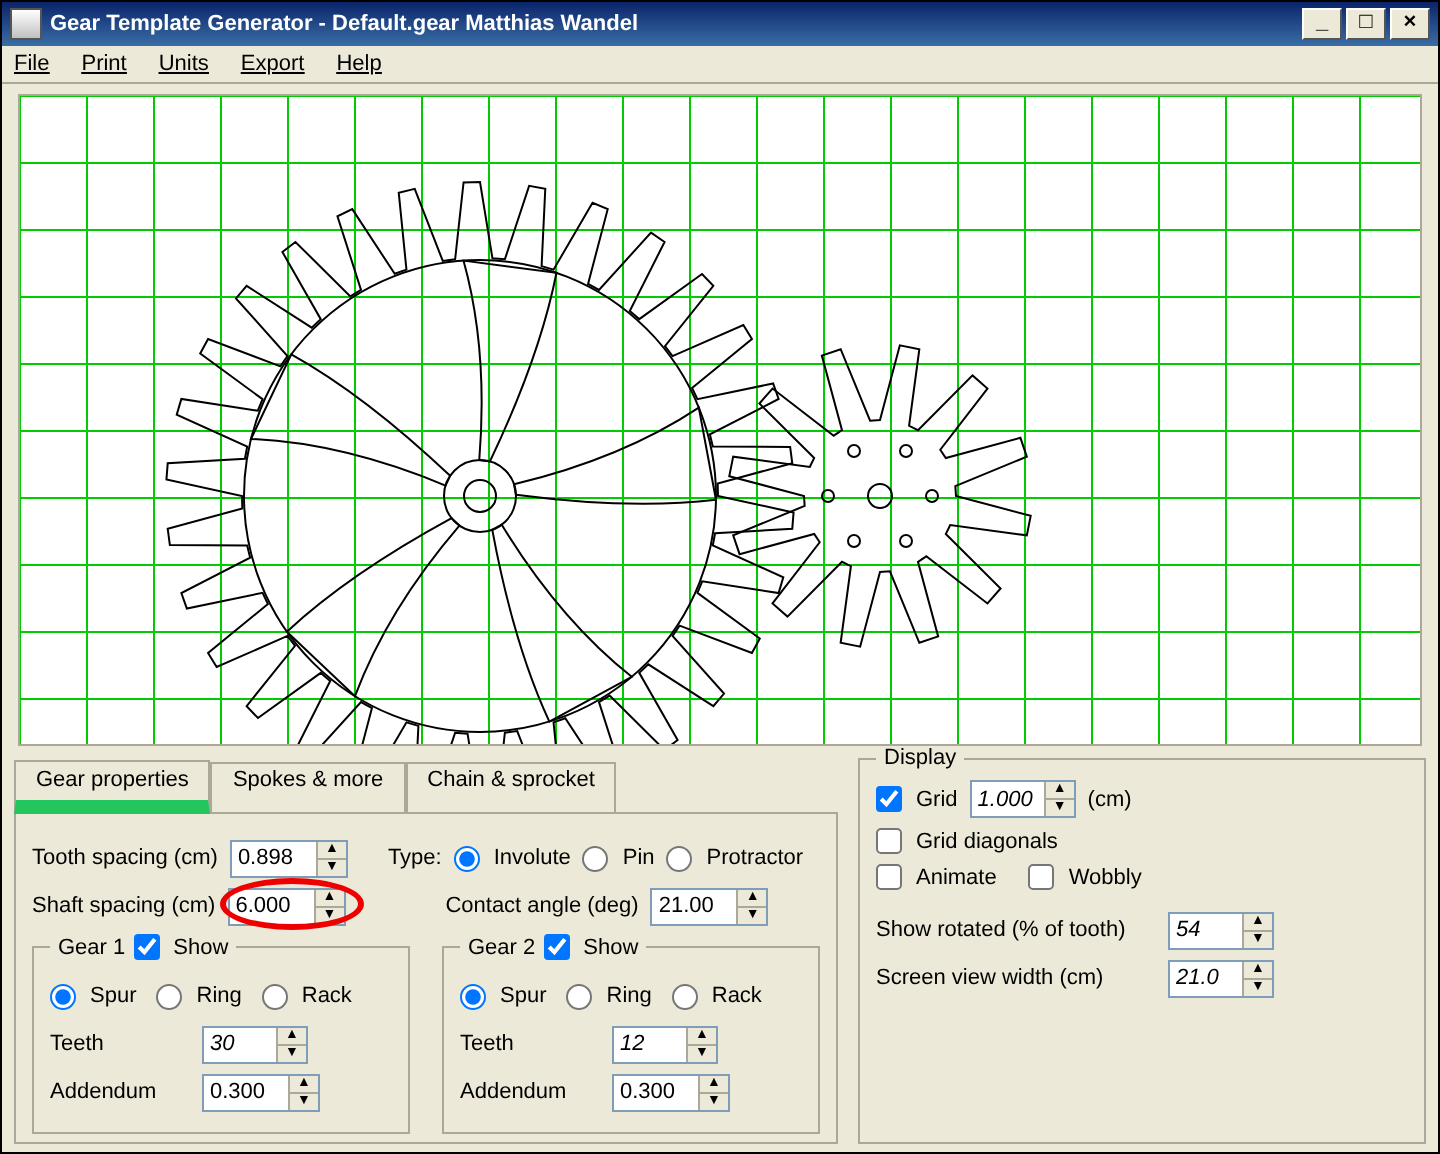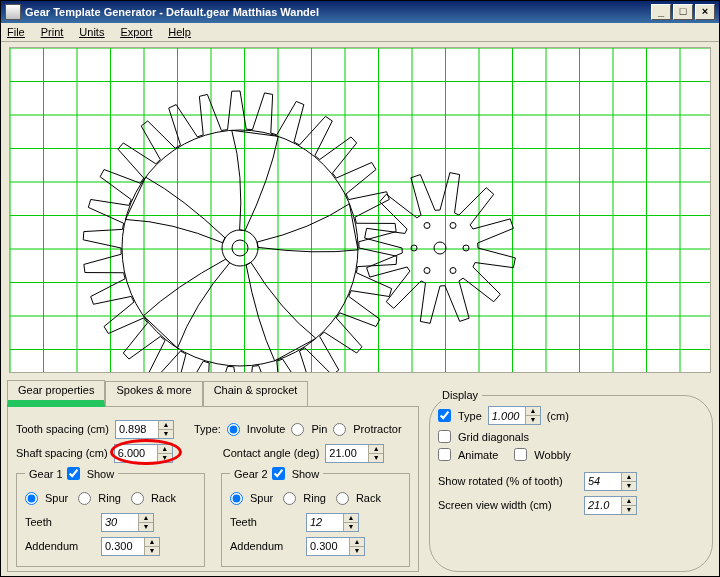--- a/index.html
+++ b/index.html
@@ -410,29 +410,29 @@
                     <div>▲</div>
                     <div>▼</div>
                   </span>
               </span>
             </div>
           </div>
         </div>
       </div>
     </div>
 
-    <div class="groupbox" style="flex:1; margin-top:16px;border-radius:29px;">
+    <div class="groupbox" style="flex:1; margin-top:0;">
       <div class="legend fieldset-legend">Display</div>
 
       <div style="display:flex; gap:16px;">
         <div class="col" style="display:flex; flex-direction:column; gap:5px;">
           <div class="display-right-gridrow">
             <label class="chk">
                 <input type="checkbox" checked="" style="">
-                <span>Type</span>
+                <span>Grid</span>
               </label>
             <span class="numbox narrow">
               <input value="1.000" style="">
               <span class="spin">
                   <div>▲</div>
                   <div>▼</div>
                 </span>
             </span>
             <span class="label">(cm)</span>
           </div>

